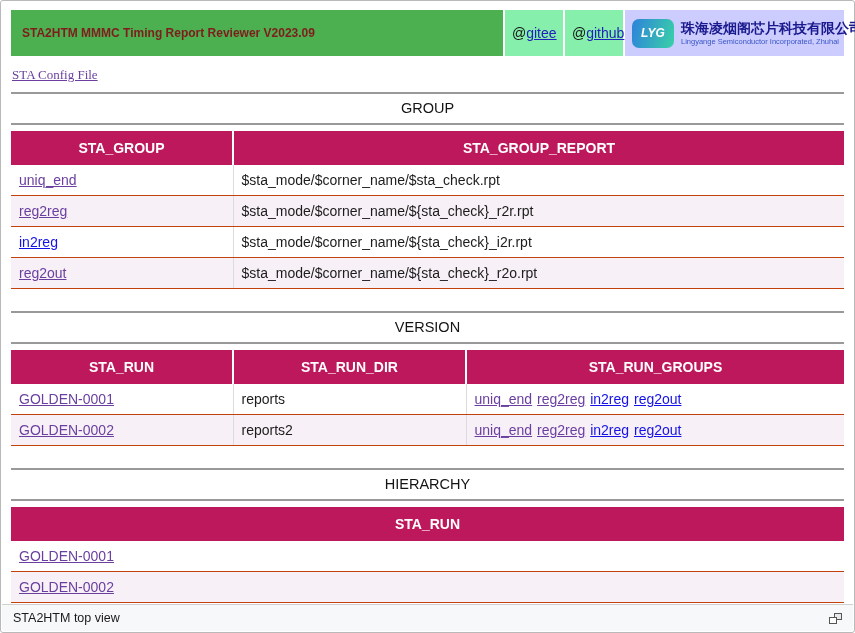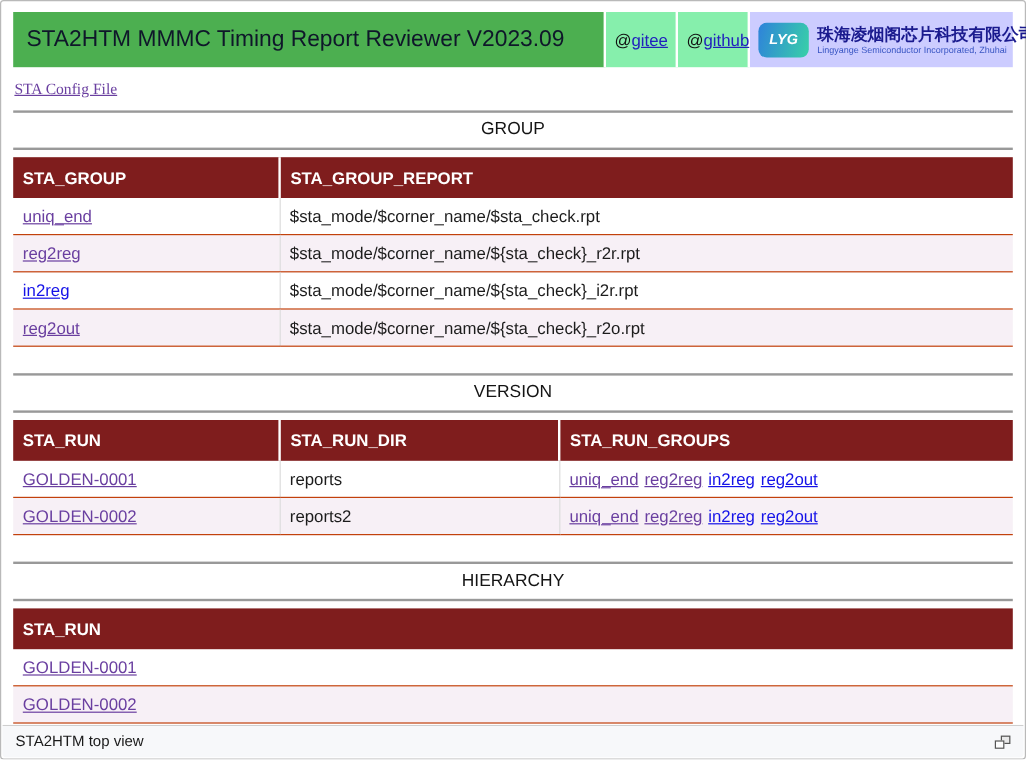--- a/index.html
+++ b/index.html
@@ -6,21 +6,21 @@
   body{
     width:855px;height:633px;position:relative;overflow:hidden;
     background:#fff;font-family:"Liberation Sans",sans-serif;color:#1c1c1c;
   }
   .frame{position:absolute;inset:0;border:1px solid #b9b9b9;border-radius:3px;box-sizing:border-box;}
   .content{padding:9px 10px 0;}
 
   
   .header-table{width:100%;border-collapse:collapse;height:46px;table-layout:fixed;}
   .header-table td{vertical-align:middle;}
-  .hdr-title{background:#4caf50;color:#0f172a;font-weight:normal;font-size:19px;padding:0 0 0 11px;}
+  .hdr-title{background:#4caf50;color:#7f1d1d;font-weight:bold;font-size:12px;padding:0 0 0 11px;}
   .hdr-badge{background:#86efac;width:44px;border-left:2px solid #fff;text-align:center;
              font-size:14px;white-space:nowrap;padding:0 7px;color:#111;}
   .hdr-badge a{color:#2121bd;text-decoration:underline;}
   .hdr-logo{background:#ccccff;width:212px;border-left:2px solid #fff;padding:0 0 0 7px;}
   .logo-wrap{display:flex;align-items:center;gap:7px;}
   .lyg{flex:0 0 auto;display:flex;align-items:center;justify-content:center;
        width:42px;height:29px;border-radius:7px;
        background:linear-gradient(105deg,#2f86d8 5%,#38cdaa 95%);
        color:#fff;font-weight:bold;font-style:italic;font-size:12px;}
   .co{display:flex;flex-direction:column;line-height:1.2;min-width:0;}
@@ -29,21 +29,21 @@
 
   
   .config{margin:9px 0 6px 1px;height:20px;}
   .config a{font-family:"Liberation Serif",serif;font-size:13px;}
 
   
   hr{border:0;height:2px;background:#999;margin:7px 0 6px;}
   .sec-title{text-align:center;font-size:14.5px;color:#141414;margin:5px 0;}
 
   table.data{width:100%;border-collapse:collapse;font-size:14px;margin:6px 0 22px;}
-  table.data th{background:#7f1d1d;color:#fff;font-weight:bold;text-align:left;
+  table.data th{background:#be185d;color:#fff;font-weight:bold;text-align:center;
                 padding:9px 8px;border-right:2px solid #fff;}
   table.data th:last-child{border-right:none;}
   table.data td{padding:7px 8px;border-bottom:1px solid #c2410c;border-right:1px solid #dcdcdc;}
   table.data td:last-child{border-right:none;}
   table.data tr.alt td{background:#f7f0f6;}
   .w1{width:205px;} .w2{width:215px;}
 
   a{text-decoration:underline;}
   a.blue{color:#1512e8;}
   a.visited{color:#6a3fa0;}

